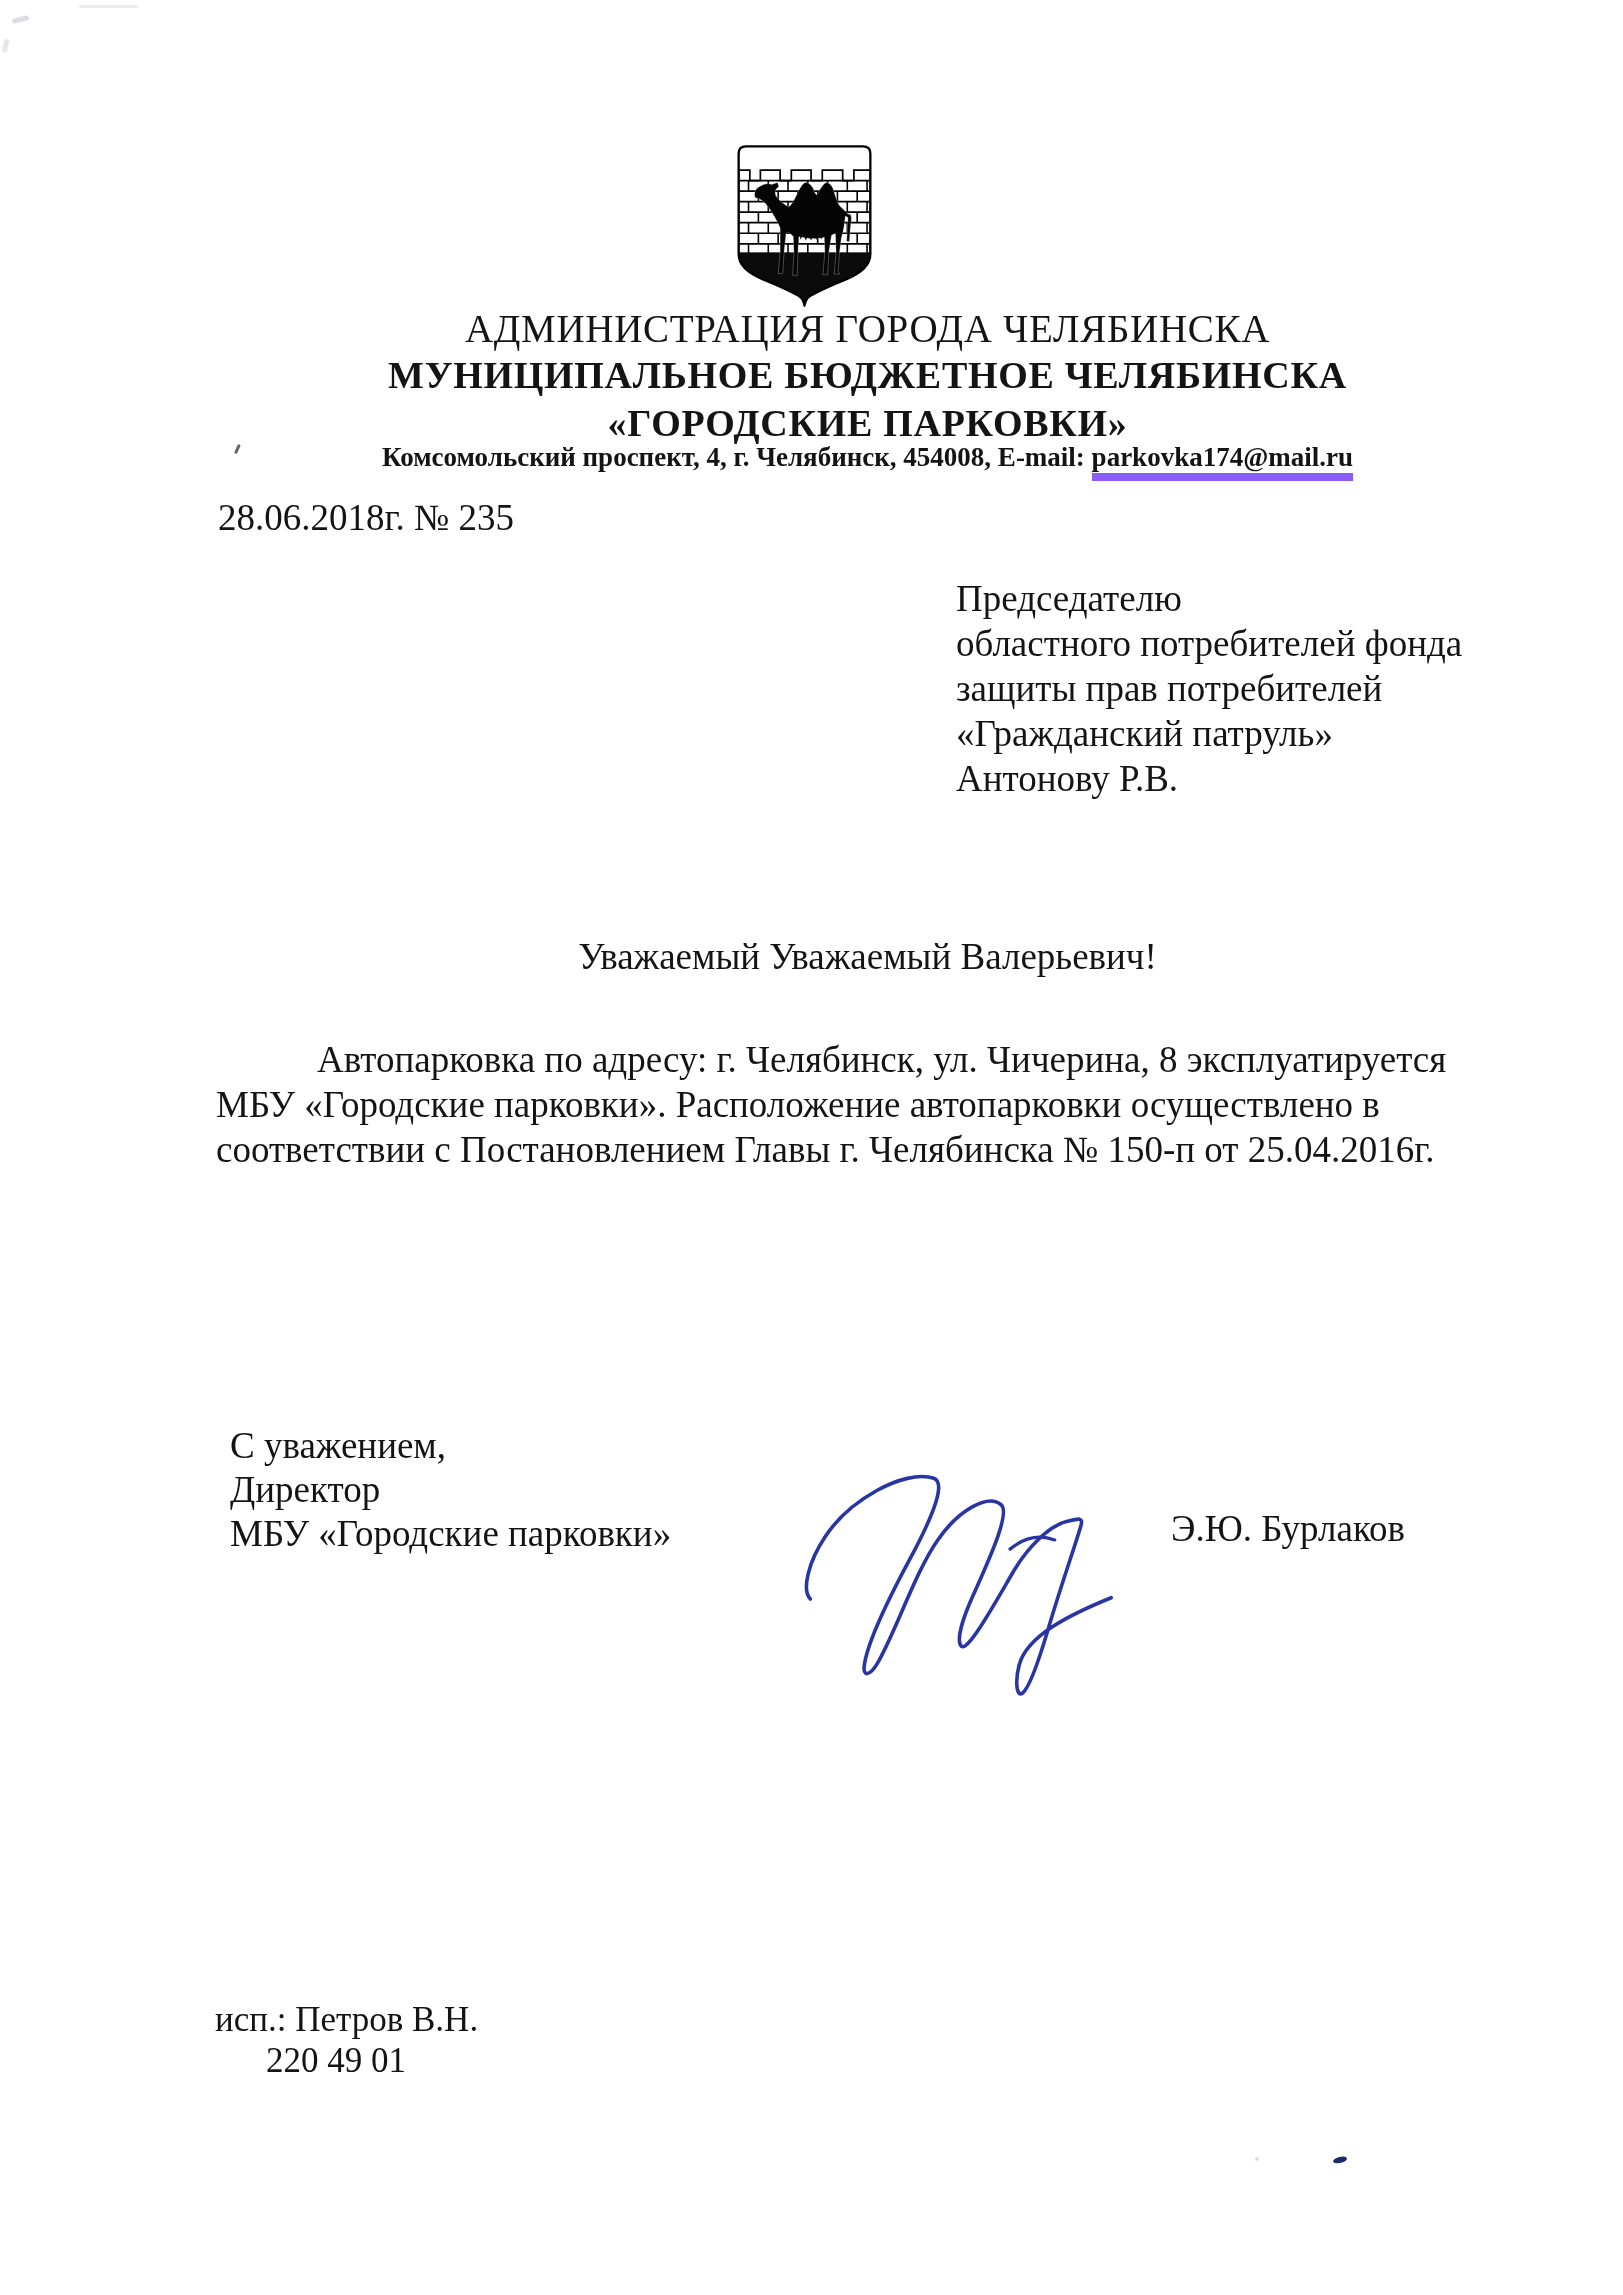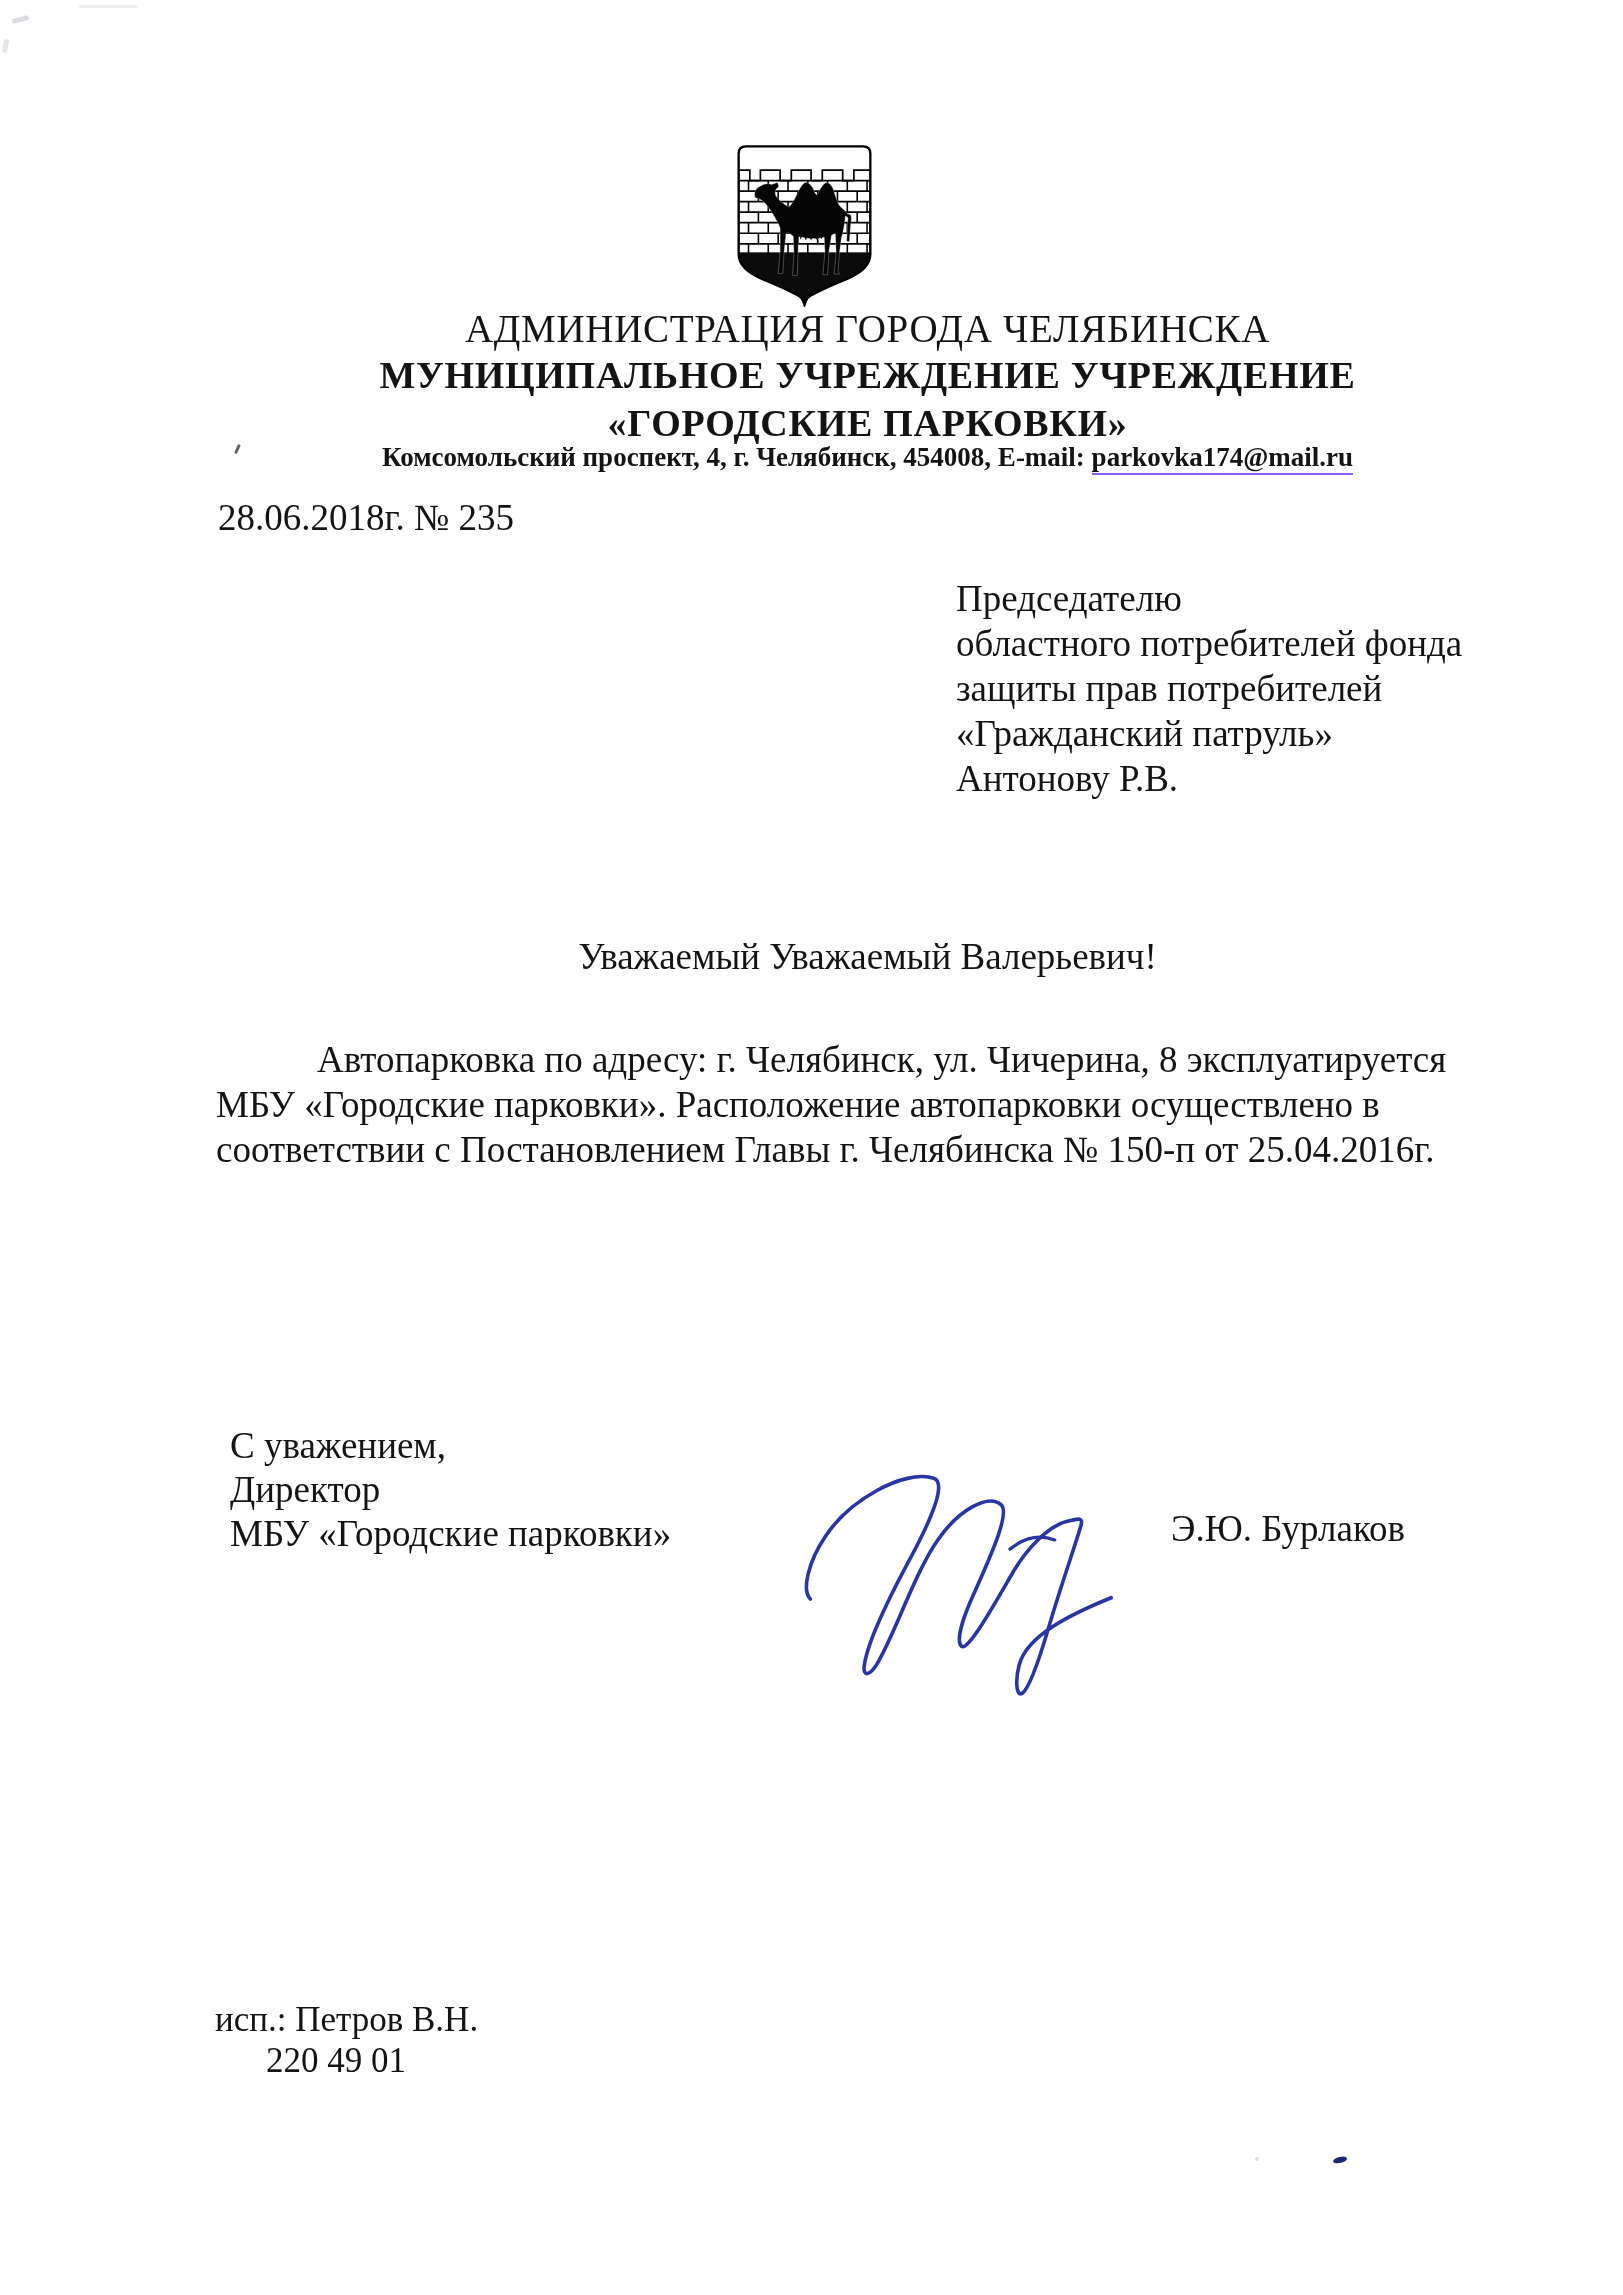--- a/index.html
+++ b/index.html
@@ -10,21 +10,21 @@
     font-family:"Liberation Serif","DejaVu Serif",serif;
     color:#141414;
     overflow:hidden;
   }
   .abs{position:absolute;}
   .center-wrap{left:213px;width:1309px;text-align:center;white-space:nowrap;}
   .org1{top:306px;font-size:39px;letter-spacing:0.7px;}
   .org2{top:353px;font-size:38px;font-weight:bold;letter-spacing:0.7px;}
   .org3{top:401px;font-size:38px;font-weight:bold;letter-spacing:0.7px;}
   .orgaddr{top:442px;font-size:27px;font-weight:bold;}
-  .orgaddr .email{border-bottom:2px solid #8b5cf6;padding-bottom:0.7px;}
+  .orgaddr .email{border-bottom:8px solid #8b5cf6;padding-bottom:0.7px;}
   .refline{left:218px;top:496px;font-size:37px;white-space:nowrap;text-align:right;}
   .addressee{left:956px;top:576px;font-size:37px;line-height:45px;white-space:nowrap;}
   .salutation{top:935px;font-size:37px;}
   .bodypar{left:216px;top:1037px;width:1316px;font-size:37px;line-height:45px;}
   .bodypar .indent{padding-left:101px;}
   .closing{left:214px;top:1424px;font-size:37px;line-height:44px;white-space:nowrap;margin-left:16px;}
   .signer{left:1171px;top:1507px;font-size:37px;white-space:nowrap;}
   .footerblock{left:215px;top:1999px;font-size:35px;line-height:41px;white-space:nowrap;}
   .footerblock .phone{padding-left:51px;}
   .emblem{left:735px;top:145px;width:139px;height:162px;}
@@ -88,21 +88,21 @@
                  C59,107 51,94 43,86 C37,81 32,80 30,80 Z" fill="#040404" stroke="#d9d9d9" stroke-width="0.9" stroke-opacity="0.55"></path>
 
         <path d="M97,132 L99,144 L103,135 L107,145 L111,136 L115,145 L119,136 L123,144 L127,135 L131,143 L134,135 L134,128 L97,128 Z" fill="#040404"></path>
       </g>
 
       <path d="M16,2 H194 Q205,2 205,13 V166 Q205,189 168,204 Q133,218 114,229 Q109,232 107,237 L105,243 L103,237 Q101,232 96,229 Q77,218 42,204 Q5,189 5,166 V13 Q5,2 16,2 Z" fill="none" stroke="#000000" stroke-width="3.5"></path>
     </svg>
   </div>
 
   <div class="abs center-wrap org1">АДМИНИСТРАЦИЯ ГОРОДА ЧЕЛЯБИНСКА</div>
-  <div class="abs center-wrap org2">МУНИЦИПАЛЬНОЕ УЧРЕЖДЕНИЕ УЧРЕЖДЕНИЕ</div>
+  <div class="abs center-wrap org2">МУНИЦИПАЛЬНОЕ БЮДЖЕТНОЕ ЧЕЛЯБИНСКА</div>
   <div class="abs center-wrap org3">«ГОРОДСКИЕ ПАРКОВКИ»</div>
   <div class="abs center-wrap orgaddr"><span>Комсомольский проспект, 4, г. Челябинск, 454008, E-mail: </span><span class="email">parkovka174@mail.ru</span></div>
 
   <div class="abs refline">28.06.2018г. № 235</div>
 
   <div class="abs addressee">
     <span class="line">Председателю</span>
     <span class="line">областного потребителей фонда</span>
     <span class="line">защиты прав потребителей</span>
     <span class="line">«Гражданский патруль»</span>

